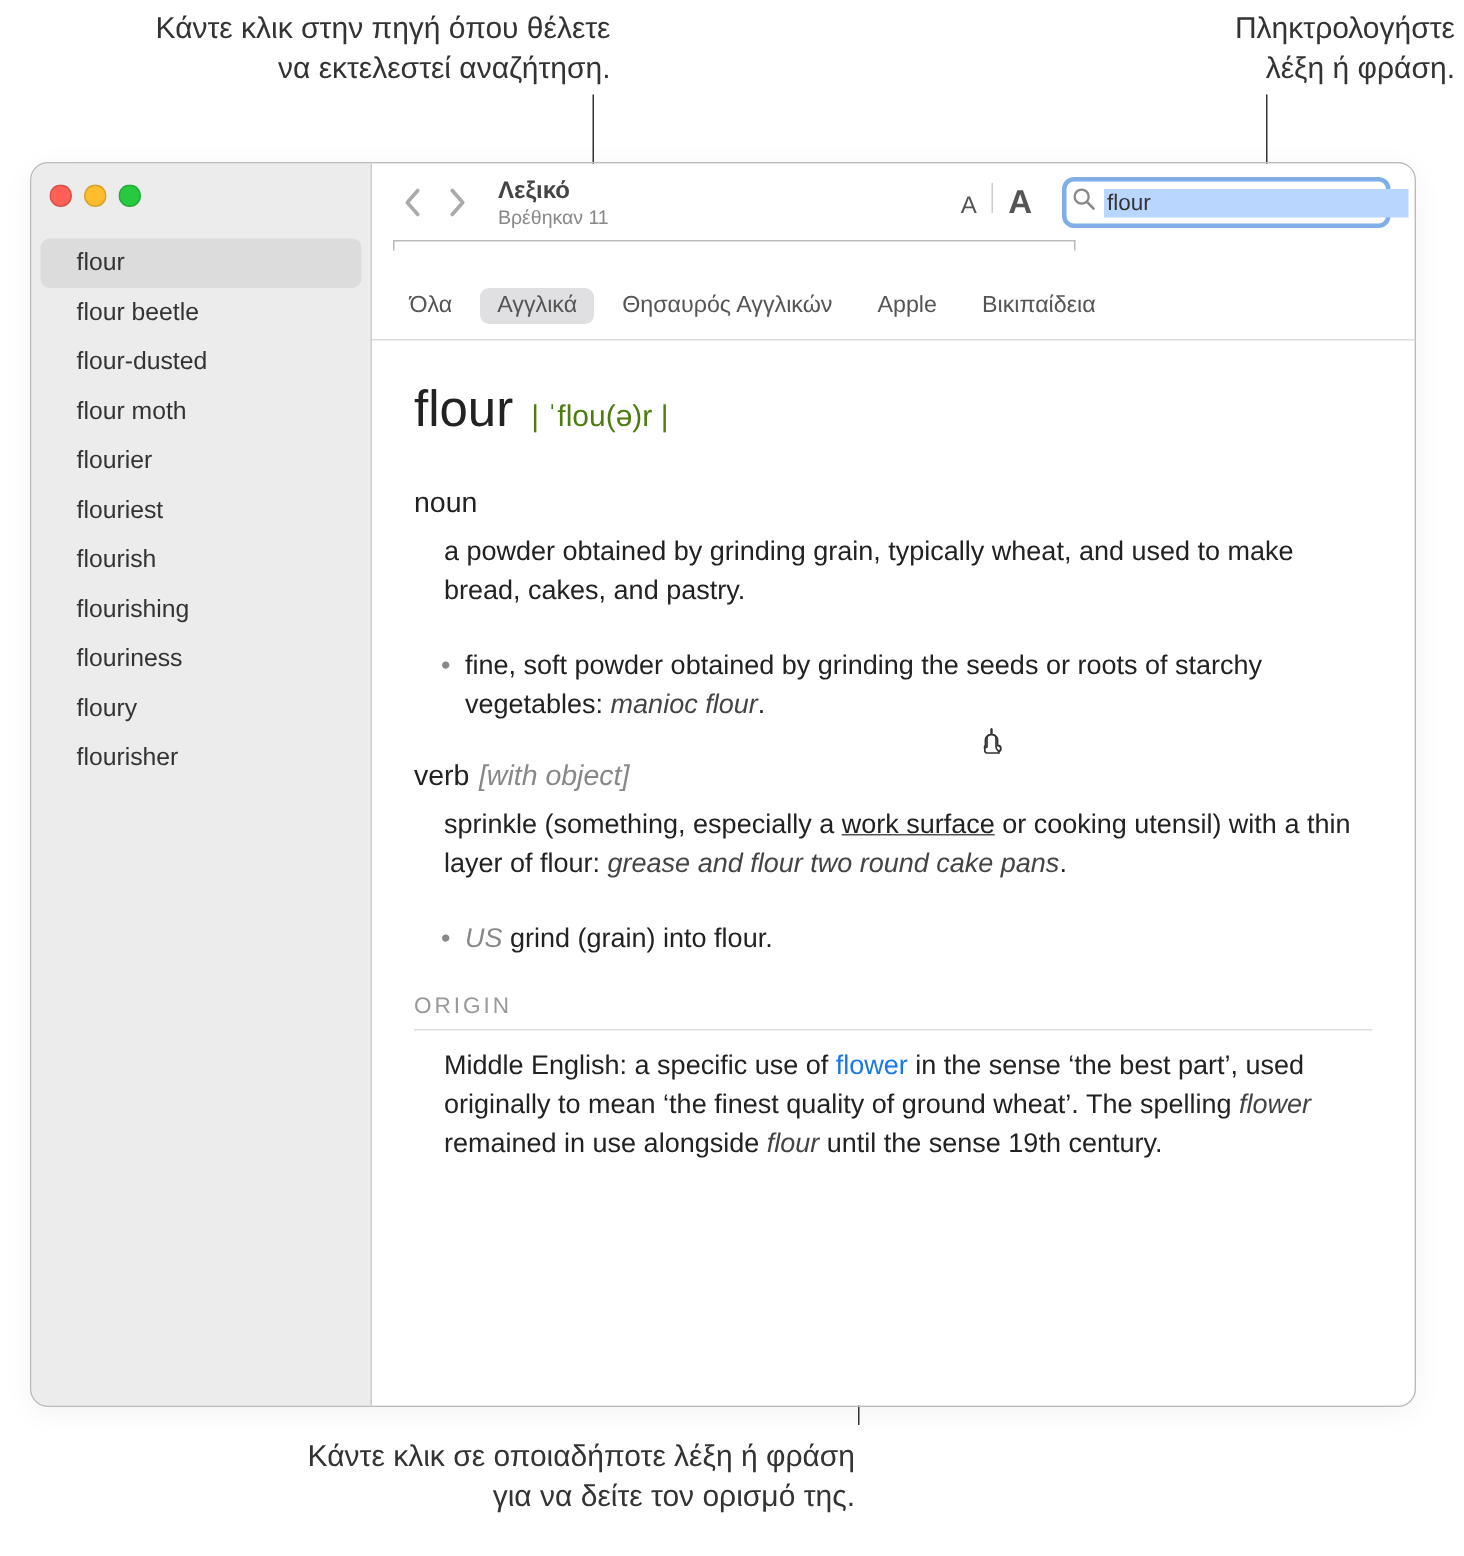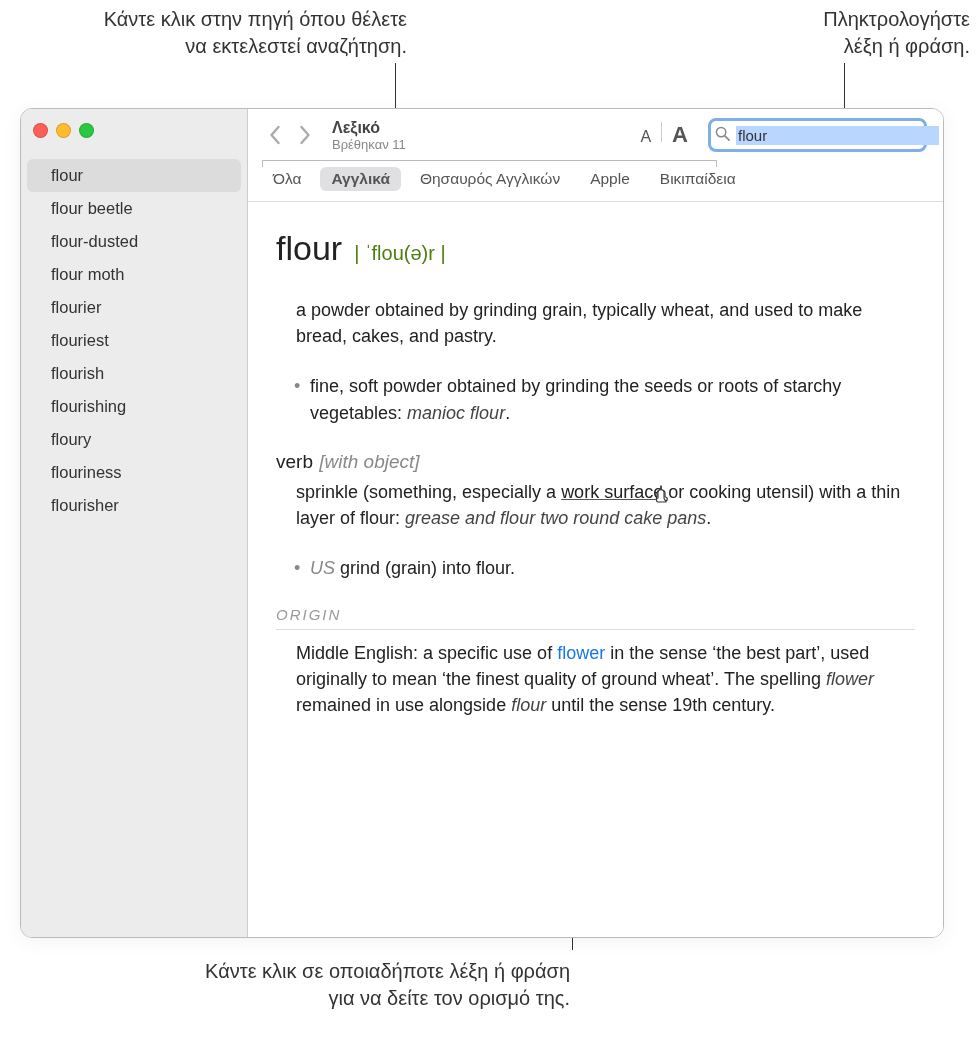--- a/index.html
+++ b/index.html
@@ -123,22 +123,23 @@
   gap: 8px;
   padding: 6px 14px 10px 14px;
   border-bottom: 1px solid #ddd;
   position: relative;
 }
 .tabbar .tab {
   font-size: 15.5px;
   color: #555;
   padding: 3px 11px;
   border-radius: 6px;
-}
-.tabbar .tab.selected { background: #e0e0e3; font-weight: 700;}
+  margin-top: 25px;
+}
+.tabbar .tab.selected { background: #e0e0e3; font-weight: 400;}
 .entry {
   padding: 22px 28px 0 28px;
   font-size: 18px;
   color: #222;
   line-height: 1.45;
 }
 .headword-row { display: flex; align-items: baseline; gap: 12px; margin-bottom: 24px;}
 .headword { font-size: 34px; font-weight: 400; }
 .pron { color: #4d7c0f; font-size: 20px; }
 .pos { font-size: 19px; margin-top: 12px; }
@@ -154,21 +155,20 @@
 }
 .ex { font-style: italic; color: #444; }
 .uslabel { color: #888; font-style: italic; }
 .section-label {
   font-size: 15px;
   letter-spacing: 2px;
   color: #999;
   border-bottom: 1px solid #ddd;
   padding-bottom: 4px;
   margin-top: 7px;
-  font-style: italic;
 }
 .origin-text {
   margin: 10px 0 0 20px;
   font-size: 18px;
 }
 .link-word { color: #1878e8; text-decoration: none; }
 .underlined { text-decoration: underline; text-decoration-color: #555;}
 .cursor-overlay {
   position: absolute;
   pointer-events: none;
@@ -211,22 +211,22 @@
       </div>
       <div class="sidebar-list" id="sidebar-list">
           <div class="sidebar-item selected">flour</div>
           <div class="sidebar-item">flour beetle</div>
           <div class="sidebar-item">flour-dusted</div>
           <div class="sidebar-item">flour moth</div>
           <div class="sidebar-item">flourier</div>
           <div class="sidebar-item">flouriest</div>
           <div class="sidebar-item">flourish</div>
           <div class="sidebar-item">flourishing</div>
+          <div class="sidebar-item">flouriness</div>
           <div class="sidebar-item">floury</div>
-          <div class="sidebar-item">flouriness</div>
           <div class="sidebar-item">flourisher</div>
         </div>
     </div>
 
     <div class="content">
       <div class="toolbar">
         <div class="nav-btn">
           <svg width="13" height="20" viewBox="0 0 12 20">
               <path d="M10 2 L3 10 L10 18" stroke="#aaa" stroke-width="2.4" fill="none" stroke-linecap="round" stroke-linejoin="round"></path>
             </svg>
@@ -269,20 +269,23 @@
           <div class="tab">Apple</div>
           <div class="tab">Βικιπαίδεια</div>
         </div>
 
       <div class="entry">
         <div class="headword-row">
           <span class="headword">flour</span>
           <span class="pron">| ˈflou(ə)r |</span>
         </div>
 
+        <div class="pos">
+          <span>noun</span>
+        </div>
         <div class="def-block">
           <div class="def-text">a powder obtained by grinding grain, typically wheat, and used to make bread, cakes, and pastry.</div>
           <div class="sub-sense">
             <span>fine, soft powder obtained by grinding the seeds or roots of starchy vegetables: </span><span class="ex">manioc flour</span><span>.</span>
           </div>
         </div>
 
         <div class="pos">
           <span>verb</span>
           <span class="gram">[with object]</span>

